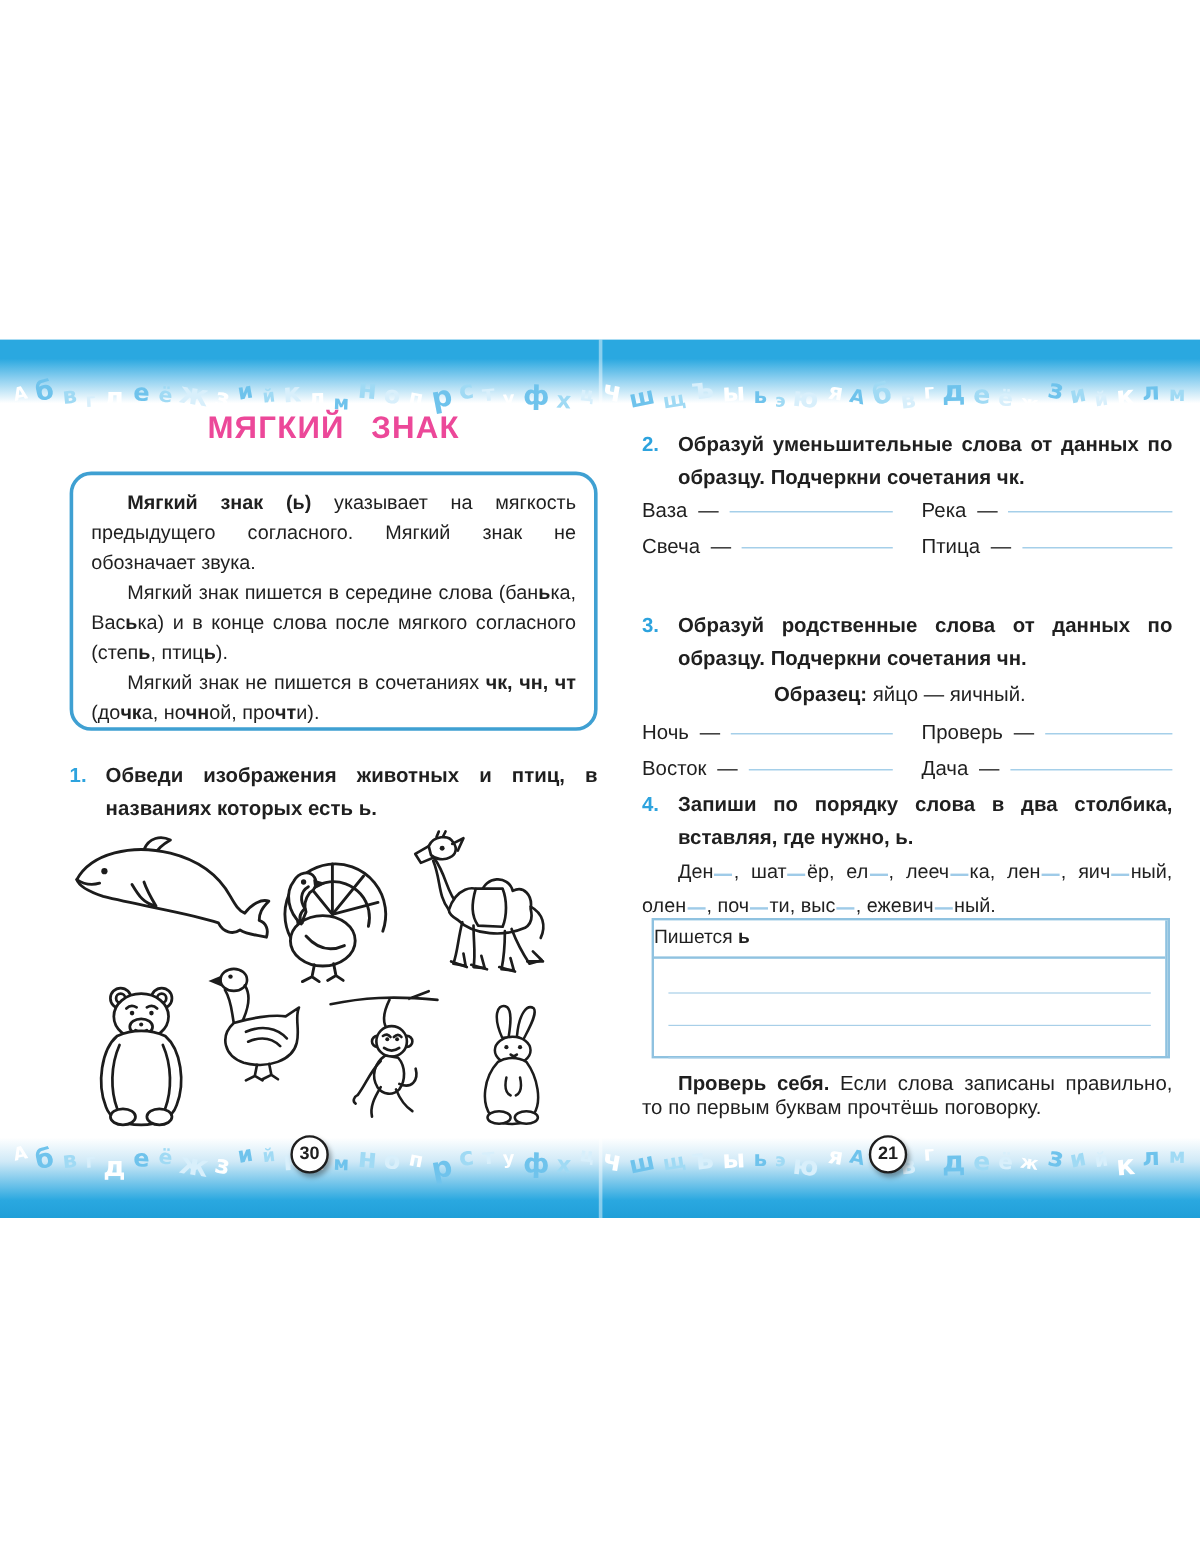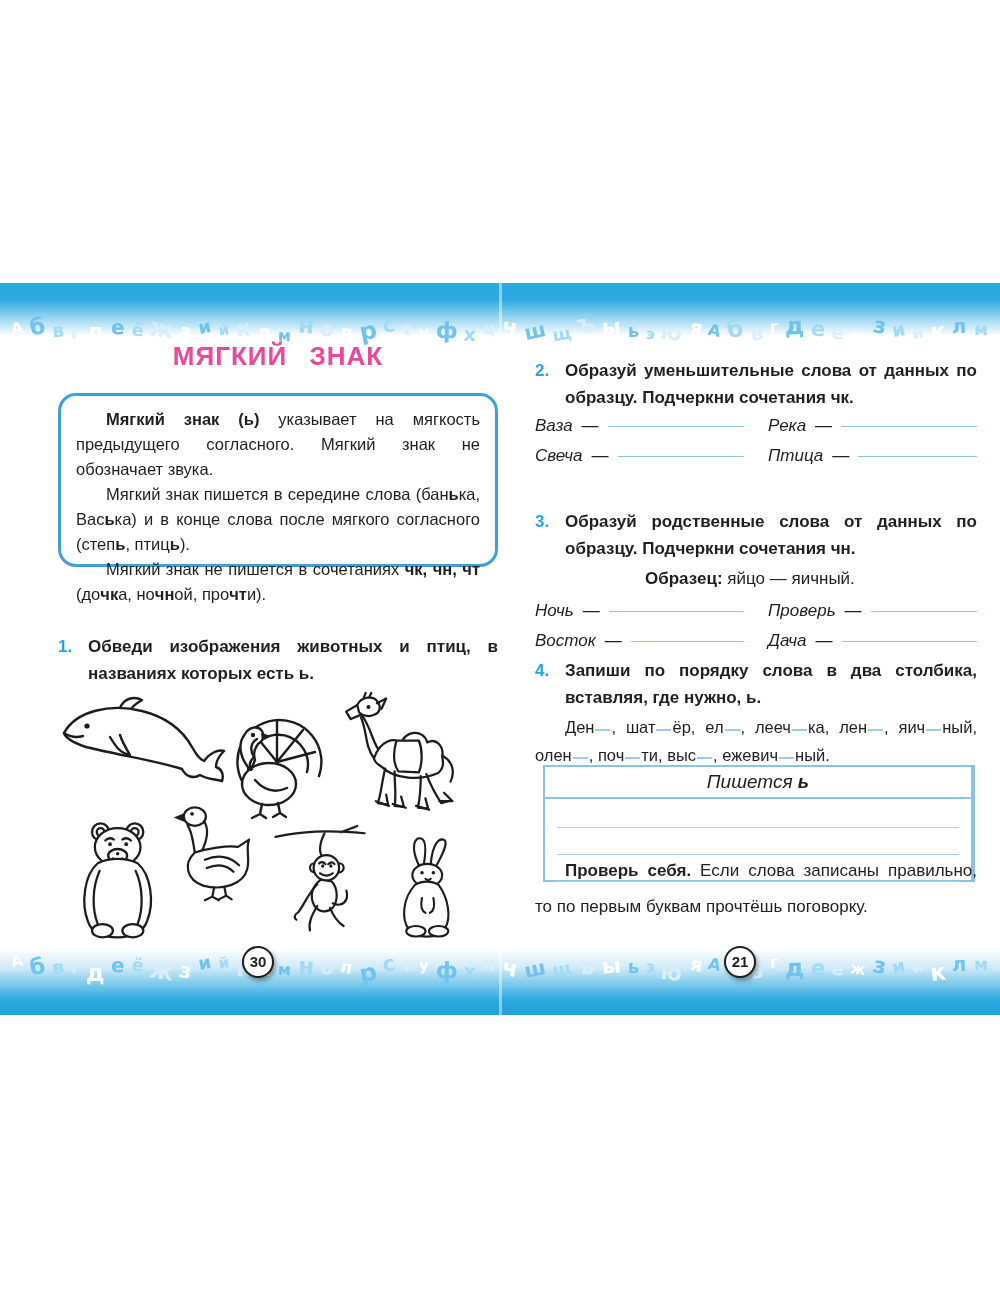--- a/index.html
+++ b/index.html
@@ -18,47 +18,47 @@
   .band-bottom .letters{top:10px;align-items:flex-start;}
   .letters span{display:inline-block;line-height:1;}
   .gutter{position:absolute;top:0;bottom:0;left:499px;width:3px;background:rgba(255,255,255,.45);}
   
   .pgnum{position:absolute;top:946px;width:32px;height:32px;border-radius:50%;background:#fff;
     border:2px solid #1e1e1e;box-shadow:2px 3px 4px rgba(0,0,0,.35);text-align:center;
     line-height:28px;font-weight:bold;font-size:15px;z-index:6;box-sizing:border-box;}
   
   .title{position:absolute;left:58px;top:341px;width:440px;text-align:center;font-size:26px;
     font-weight:bold;color:#ec4899;letter-spacing:1px;word-spacing:14px;}
-  .rulebox{position:absolute;left:58px;top:393px;width:440px;height:174px;border:3px solid #3fa0d2;
+  .rulebox{position:absolute;left:58px;top:393px;width:440px;height:216px;border:3px solid #3fa0d2;
     border-radius:18px;box-sizing:border-box;padding:11px 15px 8px;font-size:16.5px;
     line-height:25px;text-align:justify;background:#fff;}
   .rulebox p{margin:0;text-indent:30px;}
   
   .ex{position:absolute;}
   .ex-row{display:flex;}
   .ex-num{color:#2da3de;font-weight:bold;width:30px;flex:none;font-size:17px;line-height:27px;}
   .ex-head{flex:1;font-weight:bold;font-size:17px;line-height:27px;text-align:justify;}
   .example{margin:3px 0 4px 110px;font-size:17px;line-height:27px;}
-  .pair-row{display:flex;gap:24px;font-size:17px;line-height:30px;font-style:italic;}
+  .pair-row{display:flex;gap:24px;font-size:17px;line-height:30px;}
   .pair{flex:1;display:flex;align-items:baseline;}
   .dash{margin:0 9px;flex:none;}
   .wline{flex:1;border-bottom:1.5px solid #8fc4e4;height:0;transform:translateY(-4px);}
   .words{margin-top:2px;font-size:16.5px;line-height:28px;text-align:justify;text-indent:30px;}
   .blank{display:inline-block;width:15px;height:2px;border-bottom:2px solid #9fcbe8;
     transform:translateY(-2px);margin:0 1px;}
   
   .wtable{position:absolute;left:543px;top:765px;width:432px;height:117px;border:2px solid #8fc2e0;
     box-sizing:border-box;display:flex;background:#fff;}
   .tcol{flex:1;display:flex;flex-direction:column;}
   .tcol.first{border-right:2px solid #8fc2e0;}
-  .thead{height:31px;border-bottom:2px solid #8fc2e0;text-align:center;font-size:19px;
-    line-height:30px;font-style:italic;}
+  .thead{height:31px;border-bottom:2px solid #8fc2e0;font-size:16px;
+    line-height:30px;}
   .tbody{flex:1;padding:2px 12px 4px;}
   .cell-line{height:26px;border-bottom:1.5px solid #a8cfe8;}
-  .checkpar{position:absolute;left:535px;top:853px;width:442px;font-size:17px;line-height:36px;
+  .checkpar{position:absolute;left:535px;top:893px;width:442px;font-size:17px;line-height:20px;
     text-align:justify;text-indent:30px;}
   
   .animals{position:absolute;left:58px;top:690px;width:440px;height:254px;}
   .animals svg{position:absolute;}
   .animals path,.animals circle,.animals ellipse,.animals line{
     stroke:#1c1c1c;stroke-width:2.4;fill:none;stroke-linecap:round;stroke-linejoin:round;}
   .animals .f{fill:#fff;}
   .animals .d{fill:#1c1c1c;stroke:none;}
 </style>
 </head>

